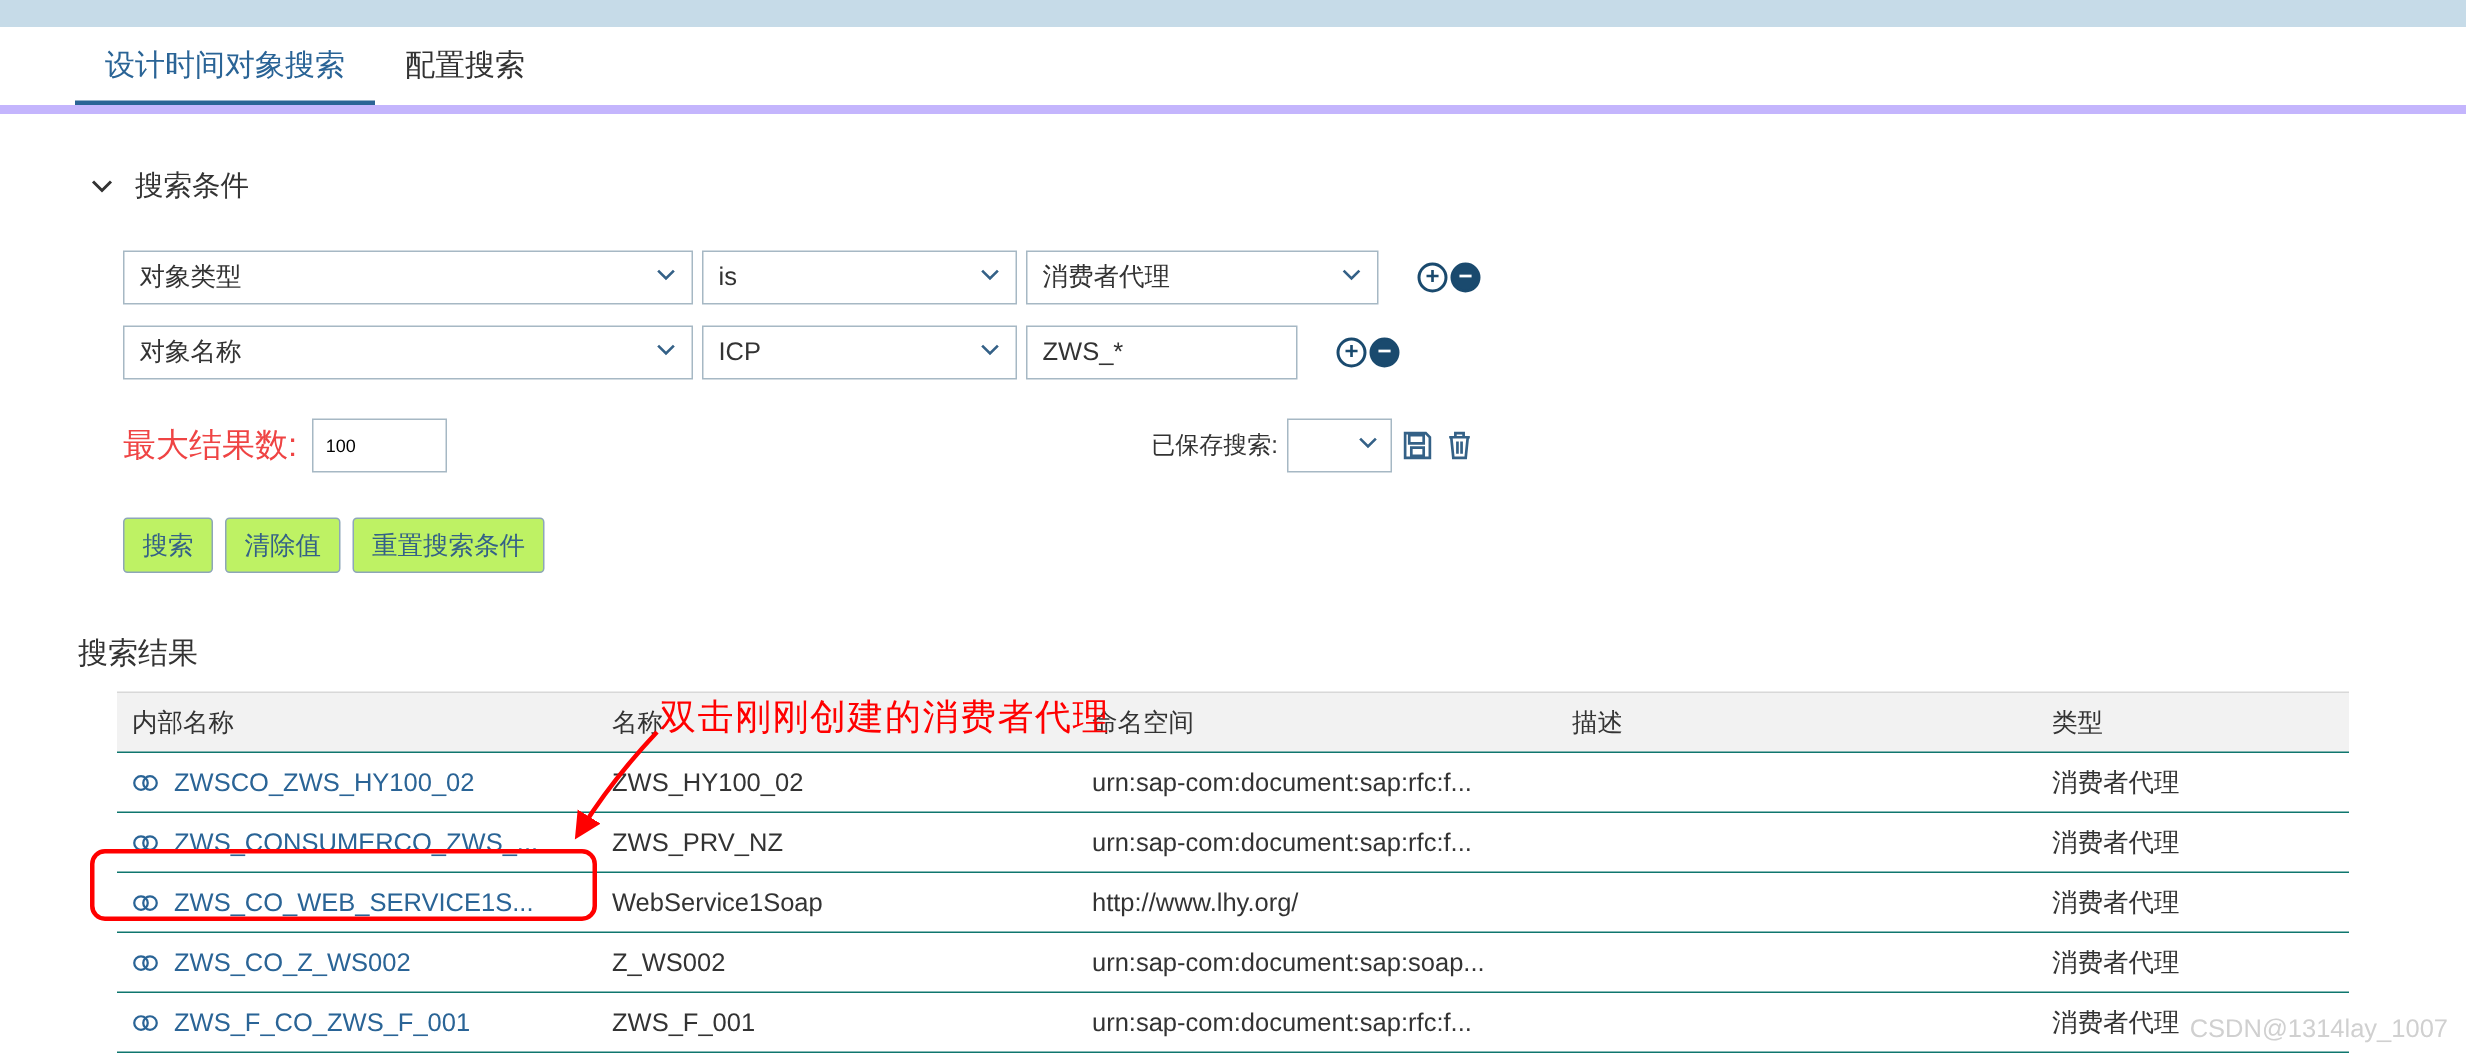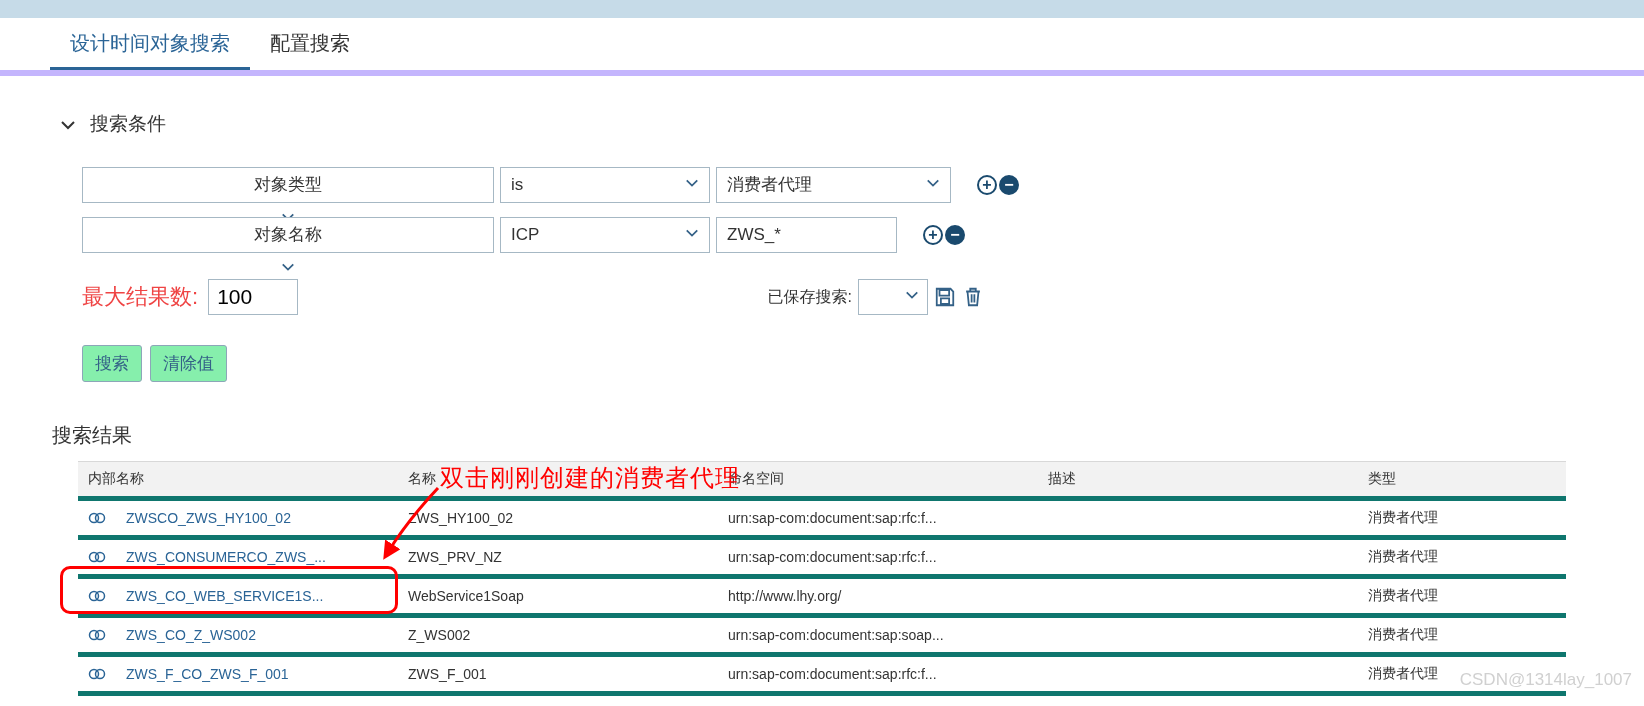--- a/index.html
+++ b/index.html
@@ -63,21 +63,21 @@
     margin-right: 6px;
     position: relative;
     display: flex;
     align-items: center;
     justify-content: space-between;
     cursor: pointer;
   }
   .dropdown .caret {
     color: #346187;
   }
-  .dd-field { width: 412px; flex-direction: column; }
+  .dd-field { width: 380px; }
   .dd-op    { width: 210px; }
   .dd-val   { width: 235px; }
   .ti-val   { width: 181px; cursor: text; }
   .add-remove {
     display: flex;
     align-items: center;
     margin-left: 20px;
     gap: 2px;
   }
   .circle-btn {
@@ -95,21 +95,21 @@
     display: flex;
     align-items: center;
     margin-left: 22px;
     margin-top: 26px;
     margin-bottom: 30px;
   }
   .max-label { font-size: 22px; color: #ef4444; margin-right: 10px; }
   .max-input {
     border: 1px solid #a6b8c4;
     height: 36px; width: 90px;
-    padding: 0 8px; font-size: 21px;
+    padding: 0 8px; font-size: 12px;
   }
   .saved-search {
     display: flex;
     align-items: center;
     margin-left: auto;
     margin-right: 600px;
     gap: 6px;
   }
   .saved-dd {
     border: 1px solid #a6b8c4;
@@ -120,21 +120,21 @@
   .icon-btn {
     width: 22px; height: 22px;
     color: #346187; cursor: pointer;
     display: flex; align-items: center; justify-content: center;
   }
   .btn-row {
     display: flex; gap: 8px; margin-left: 22px;
   }
   .btn {
     border: 1px solid #8da6b8;
-    background: #86efac;
+    background: #bef264;
     color: #346187;
     padding: 6px 12px;
     font-size: 17px;
     cursor: pointer;
     border-radius: 3px;
   }
   .results-title {
     font-size: 20px;
     padding: 30px 52px 12px;
   }
@@ -143,42 +143,42 @@
     border-top: 1px solid #d8d8d8;
   }
   table {
     width: 100%;
     border-collapse: collapse;
     table-layout: fixed;
   }
   th, td {
     text-align: left;
     padding: 8px 10px;
-    font-size: 14px;
-    border-bottom: 5px solid #0f766e;
+    font-size: 17px;
+    border-bottom: 1px solid #0f766e;
     white-space: nowrap;
     overflow: hidden;
     text-overflow: ellipsis;
   }
   th {
     background: #f2f2f2;
     color: #333;
     font-weight: normal;
   }
   .col-internal { width: 320px; }
   .col-name     { width: 320px; }
   .col-ns       { width: 320px; }
   .col-desc     { width: 320px; }
   .col-type     { width: auto; }
   .link {
     color: #2a6496;
     cursor: pointer;
     display: flex;
     align-items: center;
-    gap: 20px;
+    gap: 10px;
   }
   .item-icon {
     width: 18px; height: 18px; flex: 0 0 18px;
     display: flex; align-items: center; justify-content: center;
   }
   .item-icon svg { width: 100%; height: 100%; }
   .annotation {
     position: absolute;
     color: #ff0000;
     font-size: 24px;
@@ -299,20 +299,21 @@
         <svg viewBox="0 0 16 16">
             <path d="M3 4h10M6 4V2h4v2M4 4l1 10h6l1-10M7 6v6M9 6v6" fill="none" stroke="#346187" stroke-width="1.3"></path>
           </svg>
       </div>
     </div>
   </div>
 
   <div class="btn-row">
     <button class="btn">搜索</button>
     <button class="btn">清除值</button>
+    <button class="btn">重置搜索条件</button>
   </div>
 </div>
 
 <div class="results-title">搜索结果</div>
 
 <div class="table-wrap">
   <table>
     <thead>
       <tr>
         <th class="col-internal">内部名称</th>

